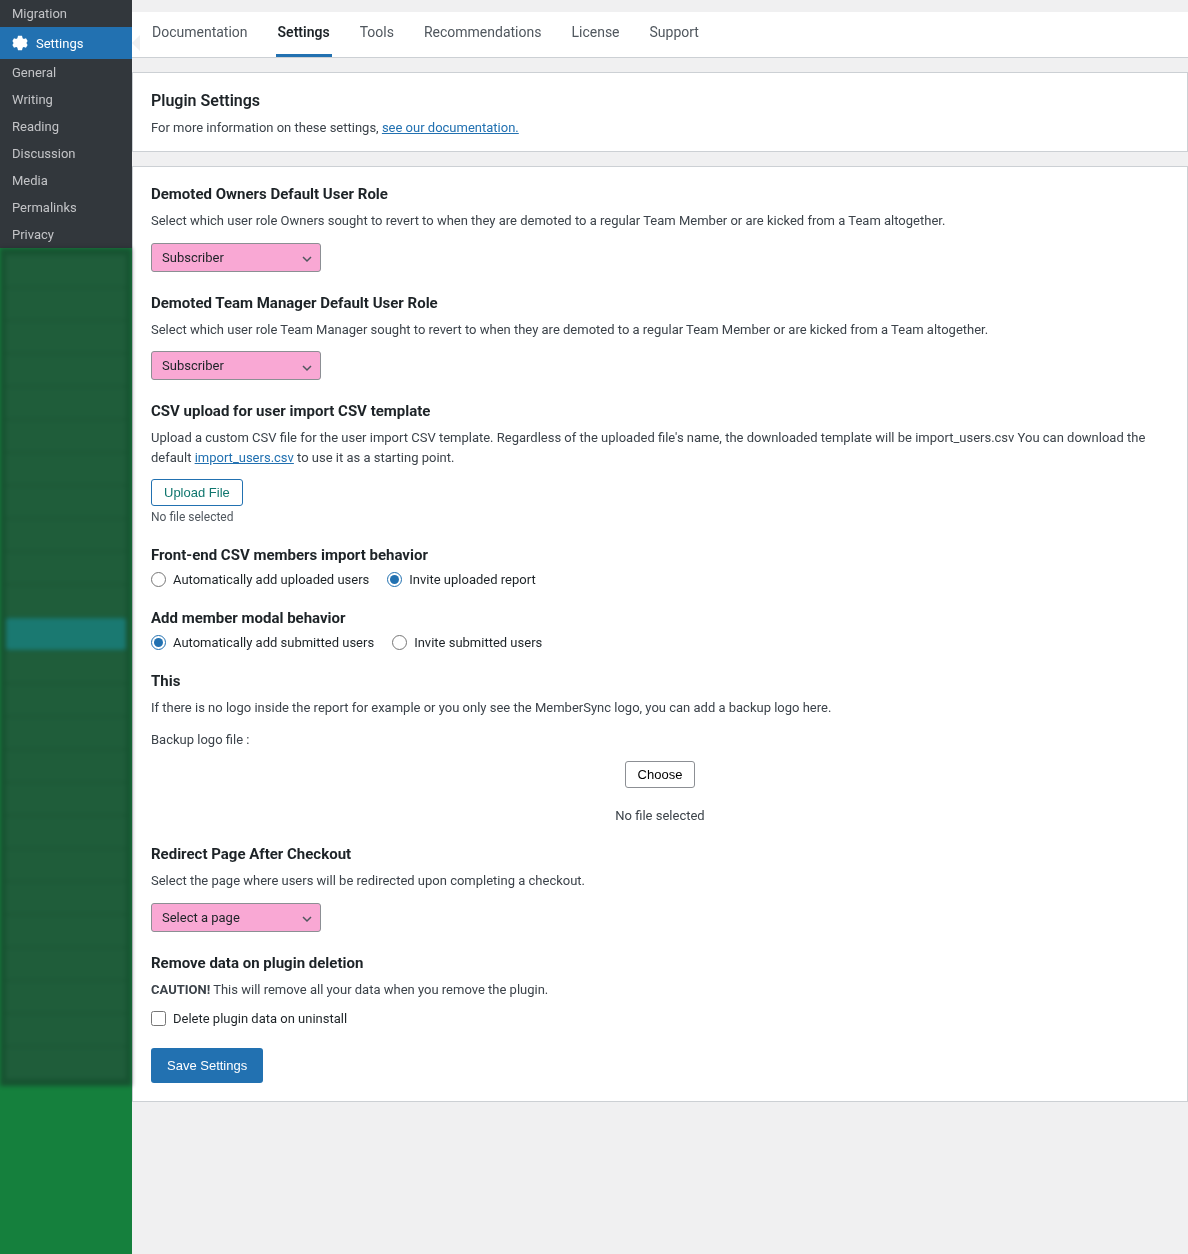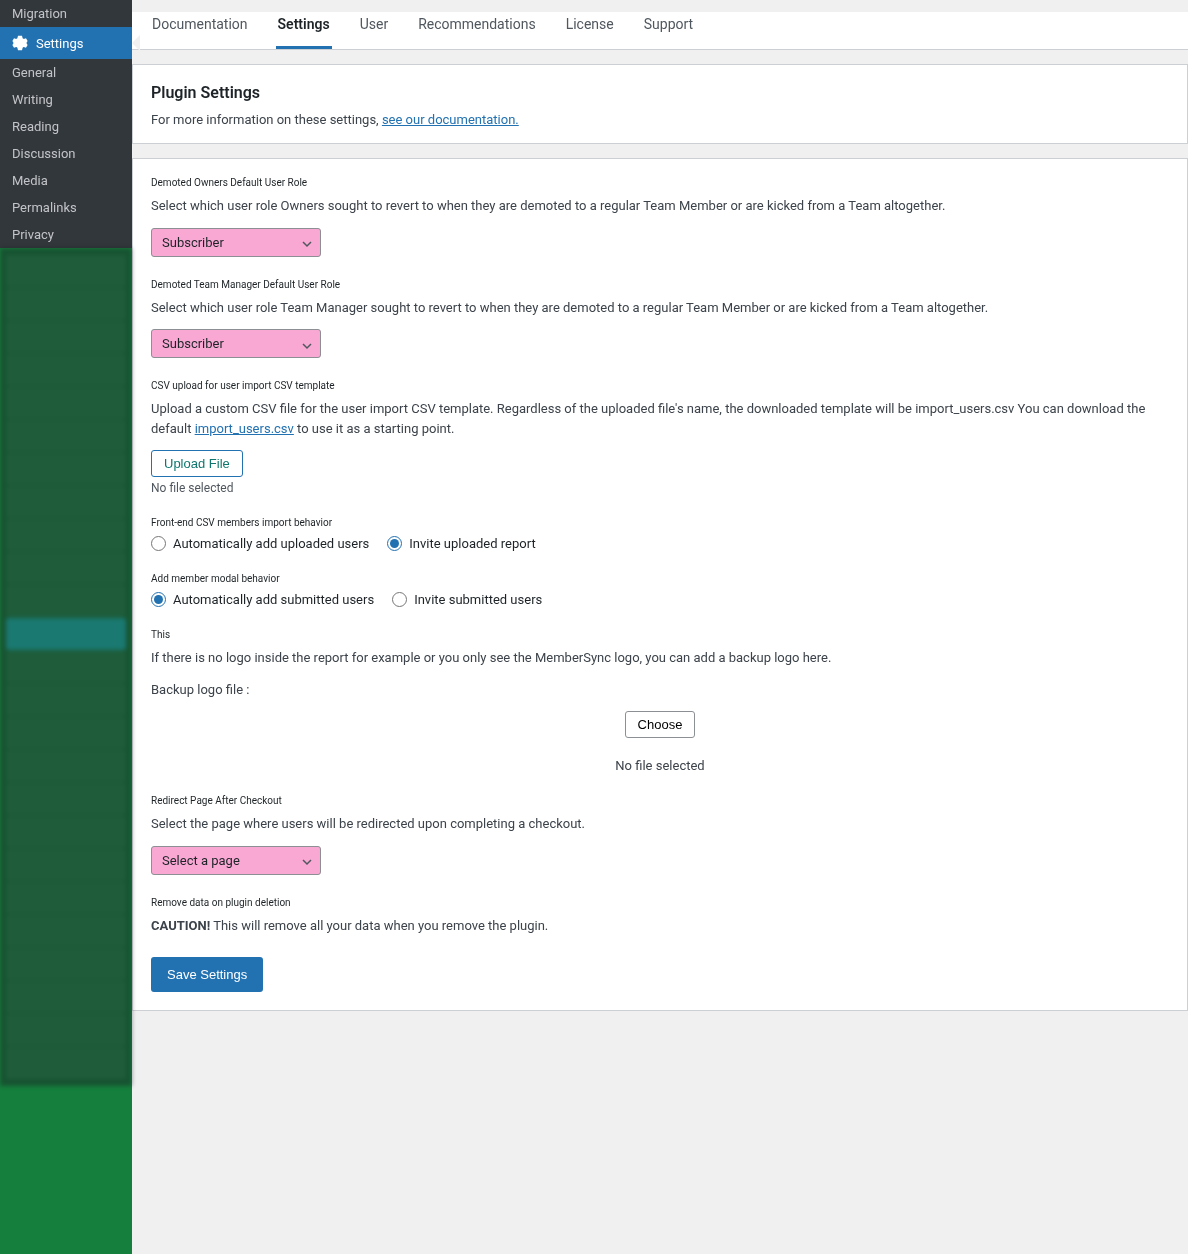--- a/index.html
+++ b/index.html
@@ -13,31 +13,31 @@
 .sidebar-item.active::after { content: ""; position: absolute; right: -8px; top: 50%; transform: translateY(-50%); border: 8px solid transparent; border-right-color: #f0f0f1; }
 .sidebar-sub { background: #32373c; }
 .sidebar-sub .sidebar-item { padding: 6px 12px; font-size: 13px; color: #c3c4c7; }
 .blurbox { background: #191e23; filter: blur(2px); opacity:0.45; }
 .blur-row { height: 32px; margin: 1px 0; background: #2c3338; border-radius:2px; }
 
 .gear-icon { width:16px; height:16px; display:inline-block; }
 
 .main { flex: 1; padding: 0; overflow:hidden; }
 .tabs { background: #fff; border-bottom: 1px solid #ccd0d4; padding: 0 18px; display: flex; gap: 26px; margin-top:12px; }
-.tab { padding: 4px 2px 14px; font-size: 14px; color: #50575e; cursor: pointer; border-bottom: 3px solid transparent; }
+.tab { padding: 12px 2px 14px; font-size: 14px; color: #50575e; cursor: pointer; border-bottom: 3px solid transparent; }
 .tab.active { color: #1d2327; font-weight: 600; border-bottom-color: #2271b1; }
 
 .card { background: #fff; border: 1px solid #ccd0d4; margin-top: 14px; padding: 18px; }
 .card.head { padding-bottom: 16px; }
 .card h2 { font-size: 16px; font-weight: 600; margin-bottom: 10px; }
 .card p { font-size: 13px; color: #3c434a; }
 a { color: #2271b1; text-decoration: underline; }
 
 .section { margin-bottom: 22px; }
-.section h3 { font-size: 10px; font-weight: 400; margin-bottom: 8px; }
+.section h3 { font-size: 15px; font-weight: 700; margin-bottom: 8px; }
 .section .desc { font-size: 13px; color: #3c434a; margin-bottom: 12px; line-height:1.5; }
 
 .select { display:inline-flex; align-items:center; justify-content:space-between; border: 1px solid #8c8f94; border-radius: 3px; padding: 6px 8px 6px 10px; min-width: 170px; font-size: 13px; background:#f9a8d4; cursor:pointer; }
 .chev { width:10px; height:10px; display:inline-block; }
 
 .btn-outline { border:1px solid #2271b1; color:#0f766e; background:#fff; padding: 5px 12px; border-radius:3px; font-size:13px; cursor:pointer; }
 .file-status { font-size:12px; color:#50575e; margin-top:4px; }
 
 .radio-row { display:flex; gap:18px; align-items:center; margin-top:2px; }
 .radio-opt { display:flex; align-items:center; gap:7px; font-size:13px; }
@@ -99,21 +99,21 @@
         <div class="blur-row"></div>
         <div class="blur-row"></div>
         <div class="blur-row"></div>
     </div>
   </div>
 
   <div class="main">
     <div class="tabs">
       <div class="tab">Documentation</div>
       <div class="tab active">Settings</div>
-      <div class="tab">User</div>
+      <div class="tab">Tools</div>
       <div class="tab">Recommendations</div>
       <div class="tab">License</div>
       <div class="tab">Support</div>
     </div>
 
     <div class="card head">
       <h2>Plugin Settings</h2>
       <p>
         <span>For more information on these settings, </span><a href="#">see our documentation.</a>
       </p>
@@ -199,19 +199,23 @@
                 <path d="M1 3l4 4 4-4" stroke="#50575e" stroke-width="1.5" fill="none"></path>
               </svg></span>
         </div>
       </div>
 
       <div class="section">
         <h3>Remove data on plugin deletion</h3>
         <p class="desc">
           <strong>CAUTION!</strong><span> This will remove all your data when you remove the plugin.</span>
         </p>
+        <label class="radio-opt">
+            <input type="checkbox" style="">
+            <span>Delete plugin data on uninstall</span>
+          </label>
       </div>
 
       <button class="save-btn">Save Settings</button>
 
     </div>
   </div>
 </div>
 
 </body></html>

